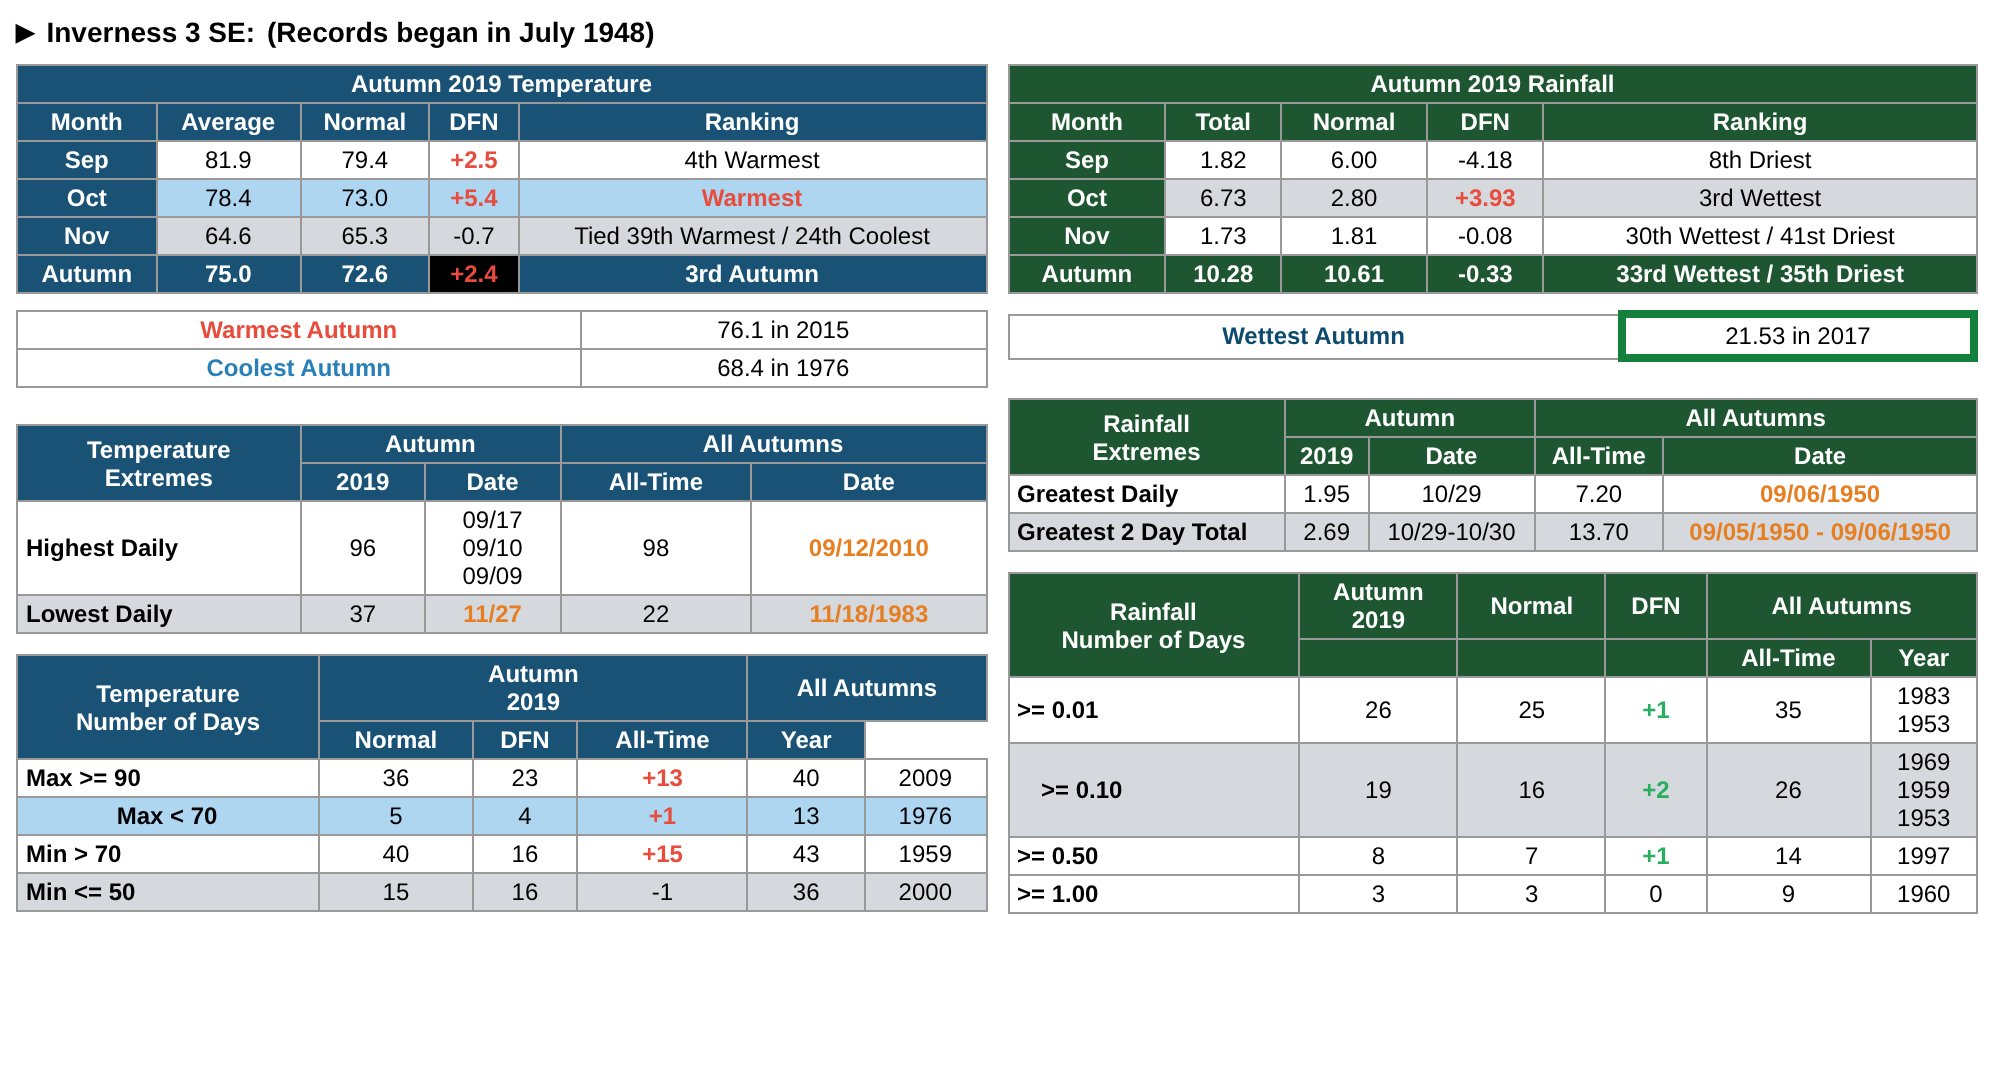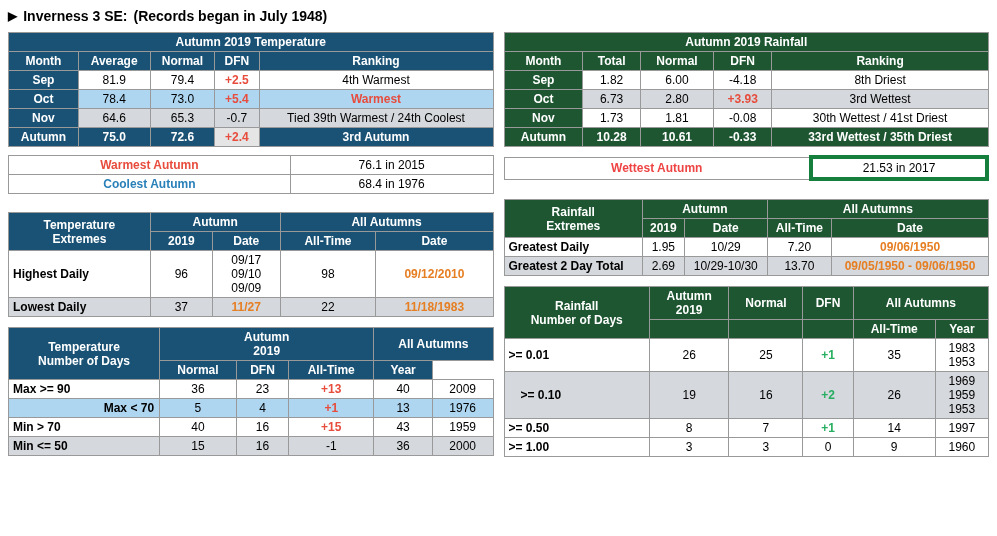--- a/index.html
+++ b/index.html
@@ -132,21 +132,21 @@
           <td class="row-label">Nov</td>
           <td>64.6</td>
           <td>65.3</td>
           <td>-0.7</td>
           <td>Tied 39th Warmest / 24th Coolest</td>
         </tr>
         <tr>
           <td class="row-summary">Autumn</td>
           <td class="row-summary">75.0</td>
           <td class="row-summary">72.6</td>
-          <td class="red" style="background:#e5e5e5;">+2.4</td>
+          <td class="red" style="background:#000000;">+2.4</td>
           <td class="row-summary">3rd Autumn</td>
         </tr>
       </tbody>
     </table>
 
     <div style="display:flex; gap:6px; margin-bottom:10px;">
       <table class="records-table" style="border-collapse:collapse;">
         <tbody>
             <tr>
           <td style="color:#e74c3c;font-weight:bold;border:1px solid #999;padding:2px 8px;">Warmest Autumn</td>
@@ -209,21 +209,21 @@
       <tbody>
         <tr class="row-normal">
           <td style="font-weight:bold;text-align:left;padding-left:4px;">Max &gt;= 90</td>
           <td>36</td>
           <td>23</td>
           <td class="red">+13</td>
           <td>40</td>
           <td>2009</td>
         </tr>
         <tr class="row-highlight">
-          <td style="font-weight:bold;text-align:right;padding-left:4px;margin-top:29px;">Max &lt; 70</td>
+          <td style="font-weight:bold;text-align:center;padding-left:4px;margin-top:29px;">Max &lt; 70</td>
           <td>5</td>
           <td>4</td>
           <td class="red">+1</td>
           <td>13</td>
           <td>1976</td>
         </tr>
         <tr class="row-normal">
           <td style="font-weight:bold;text-align:left;padding-left:4px;">Min &gt; 70</td>
           <td>40</td>
           <td>16</td>
@@ -288,21 +288,21 @@
           <td class="row-summary-green">-0.33</td>
           <td class="row-summary-green">33rd Wettest / 35th Driest</td>
         </tr>
       </tbody>
     </table>
 
     <div style="display:flex; gap:6px; margin-bottom:10px;">
       <table class="records-table" style="border-collapse:collapse;">
         <tbody>
             <tr>
-          <td style="color:#ef4444;font-weight:bold;border:1px solid #999;padding:2px 20px;">Wettest Autumn</td>
+          <td style="color:#0c4a6e;font-weight:bold;border:1px solid #999;padding:2px 20px;">Wettest Autumn</td>
           <td style="border:4px solid #15803d;padding:2px 0;margin-left:24px;">21.53 in 2017</td>
         </tr>
       </tbody>
         </table>
     </div>
 
     <table style="margin-bottom:10px;">
       <thead>
         <tr>
           <th rowspan="2" class="header-dark-green">Rainfall<br>Extremes</th>

